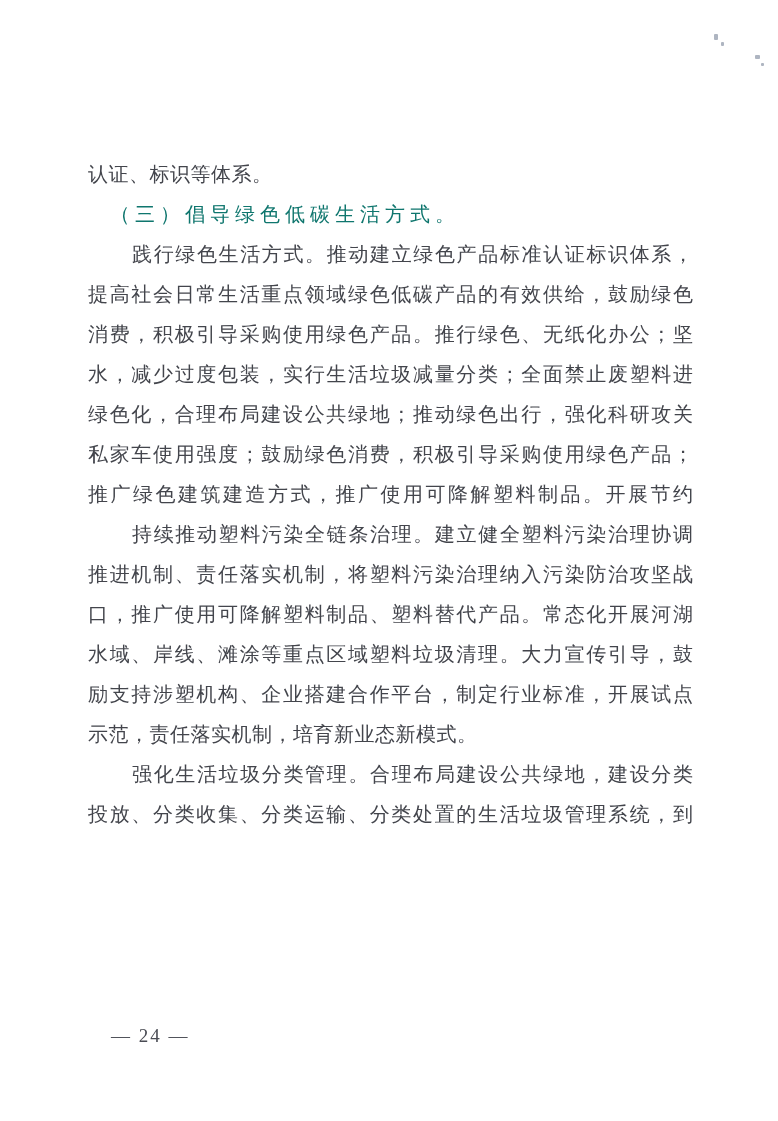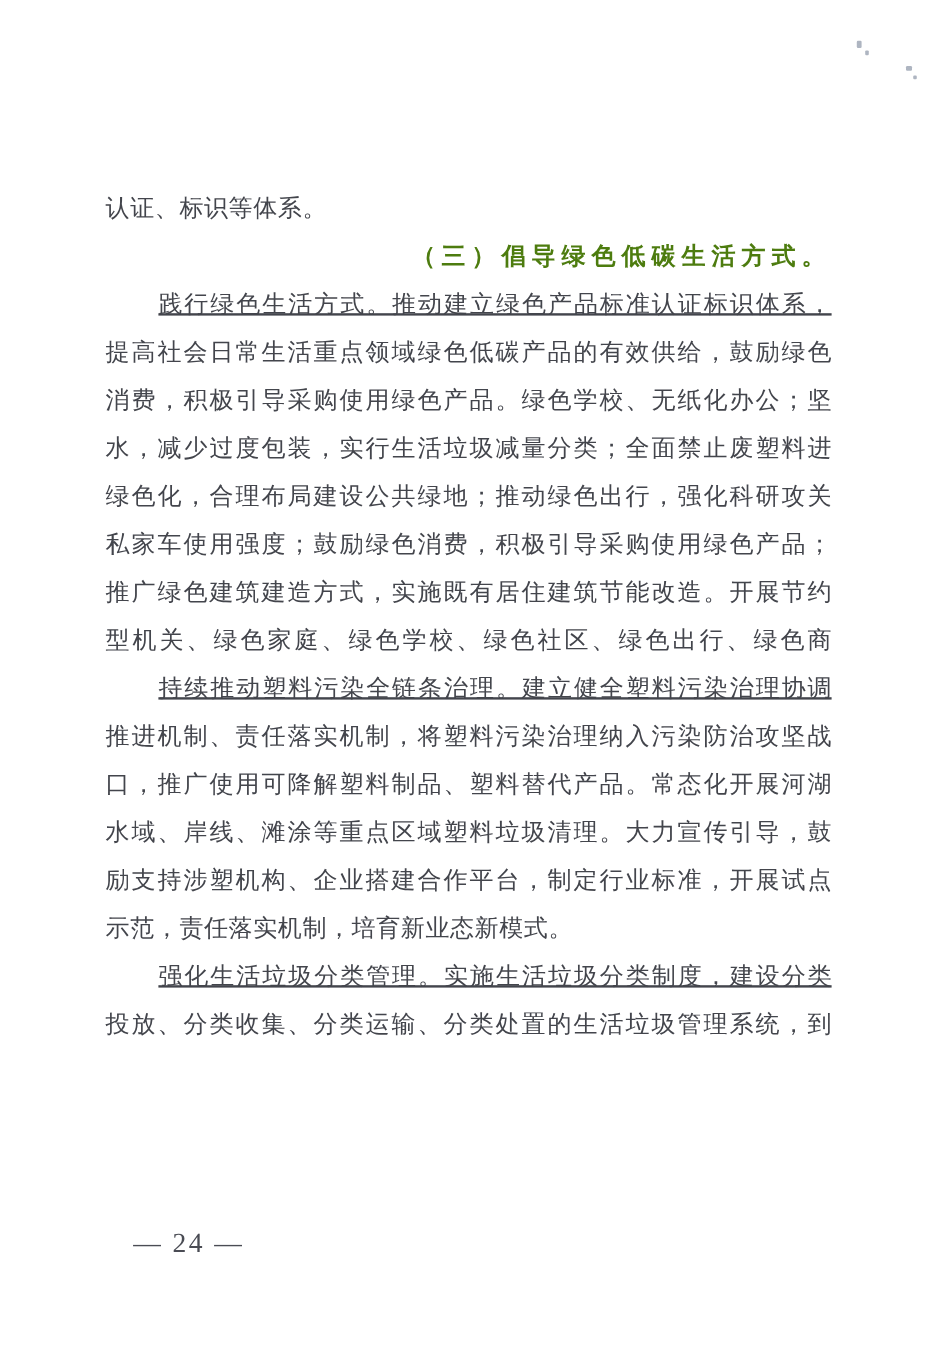--- a/index.html
+++ b/index.html
@@ -32,36 +32,35 @@
   }
   
   .line.full, .line.first {
     white-space: normal;
     text-align: justify;
     text-align-last: justify;
     text-justify: inter-character;
     letter-spacing: 0;
   }
   
-  .line.first { text-indent: 44px; text-decoration: underline; }
+  .line.first { text-indent: 44px; }
   
   .line.end { text-align: left; }
   
   .line.heading {
-    font-weight: bold;
+    font-weight: normal;
     text-indent: 22px;
     letter-spacing: 5px;
-    color: #4d7c0f;
-    text-align: right;
+    color: #0f766e;
   }
   .page-number {
     position: absolute;
     left: 111px; top: 998px;
     height: 28px; line-height: 28px;
-    font-size: 23px;
+    font-size: 19px;
     letter-spacing: 2px;
     color: #4a4c54;
   }
   
   .speck {
     position: absolute;
     background: #9aa2b2;
     border-radius: 1px;
     opacity: 0.8;
   }
@@ -77,30 +76,29 @@
   <span class="speck s1"></span>
   <span class="speck s2"></span>
   <span class="speck s3"></span>
   <span class="speck s4"></span>
 
   <div class="content" id="content">
       <div class="line end">认证、标识等体系。</div>
       <div class="line heading">（三）倡导绿色低碳生活方式。</div>
       <div class="line first">践行绿色生活方式。推动建立绿色产品标准认证标识体系，</div>
       <div class="line full">提高社会日常生活重点领域绿色低碳产品的有效供给，鼓励绿色</div>
-      <div class="line full">消费，积极引导采购使用绿色产品。绿色学校、无纸化办公；坚</div>
+      <div class="line full">消费，积极引导采购使用绿色产品。推行绿色、无纸化办公；坚</div>
       <div class="line full">水，减少过度包装，实行生活垃圾减量分类；全面禁止废塑料进</div>
       <div class="line full">绿色化，合理布局建设公共绿地；推动绿色出行，强化科研攻关</div>
       <div class="line full">私家车使用强度；鼓励绿色消费，积极引导采购使用绿色产品；</div>
-      <div class="line full">推广绿色建筑建造方式，实施既有居住建筑节能改造。开展节约</div>
-      <div class="line full">型机关、绿色家庭、绿色学校、绿色社区、绿色出行、绿色商</div>
+      <div class="line full">推广绿色建筑建造方式，推广使用可降解塑料制品。开展节约</div>
       <div class="line first">持续推动塑料污染全链条治理。建立健全塑料污染治理协调</div>
       <div class="line full">推进机制、责任落实机制，将塑料污染治理纳入污染防治攻坚战</div>
       <div class="line full">口，推广使用可降解塑料制品、塑料替代产品。常态化开展河湖</div>
       <div class="line full">水域、岸线、滩涂等重点区域塑料垃圾清理。大力宣传引导，鼓</div>
       <div class="line full">励支持涉塑机构、企业搭建合作平台，制定行业标准，开展试点</div>
       <div class="line end">示范，责任落实机制，培育新业态新模式。</div>
-      <div class="line first">强化生活垃圾分类管理。实施生活垃圾分类制度，建设分类</div>
+      <div class="line first">强化生活垃圾分类管理。合理布局建设公共绿地，建设分类</div>
       <div class="line full">投放、分类收集、分类运输、分类处置的生活垃圾管理系统，到</div>
     </div>
 
   <div class="page-number">— 24 —</div>
 </div>
 
 </body></html>

